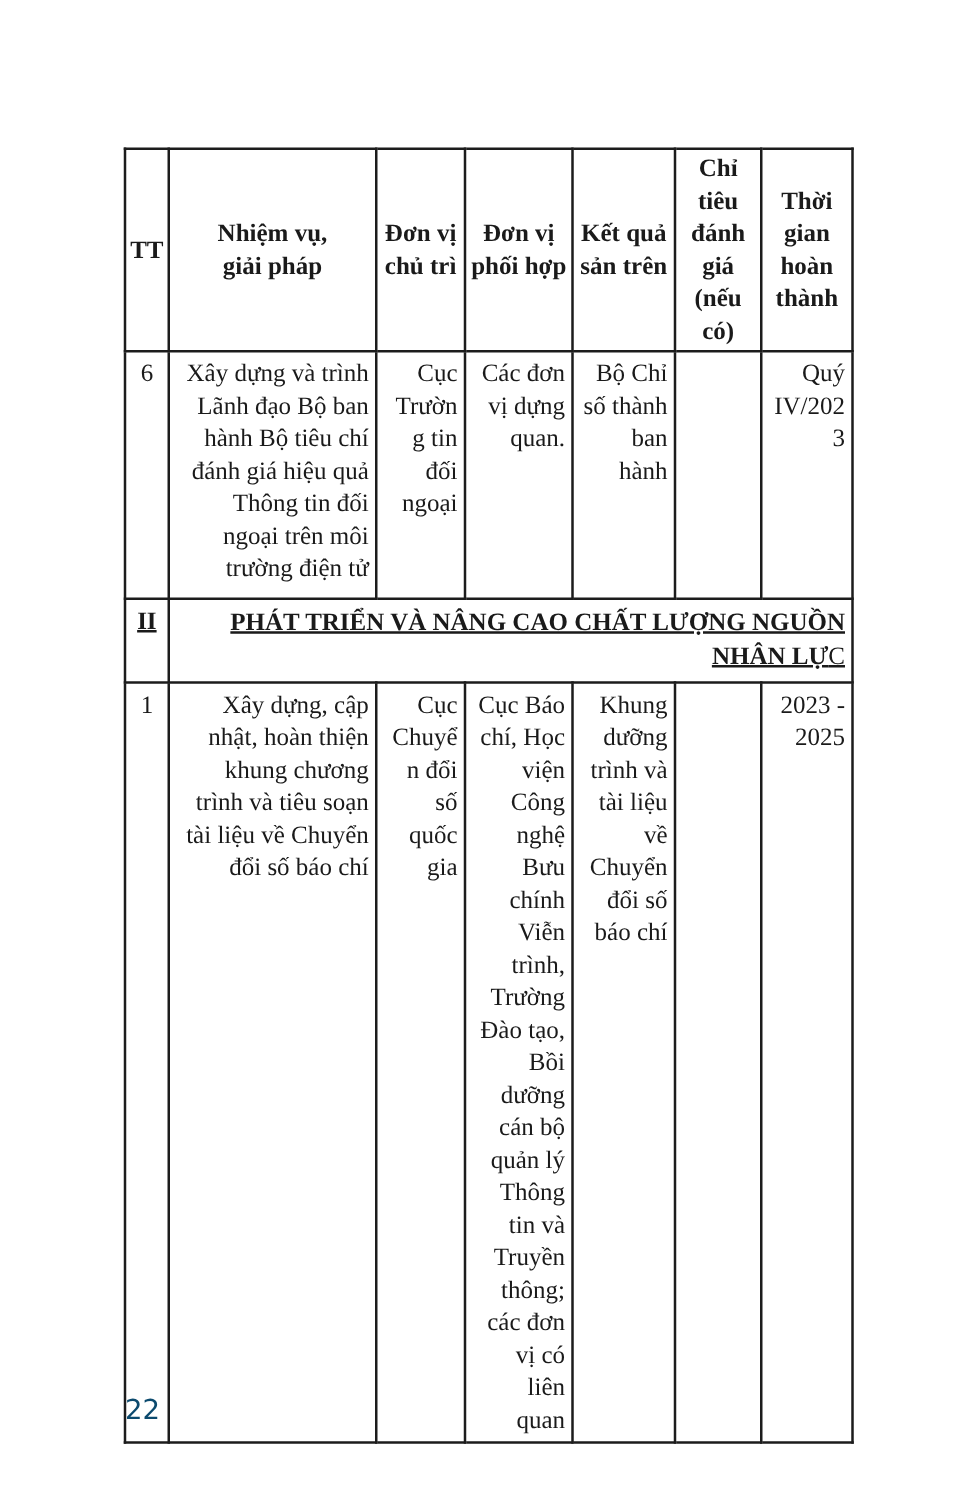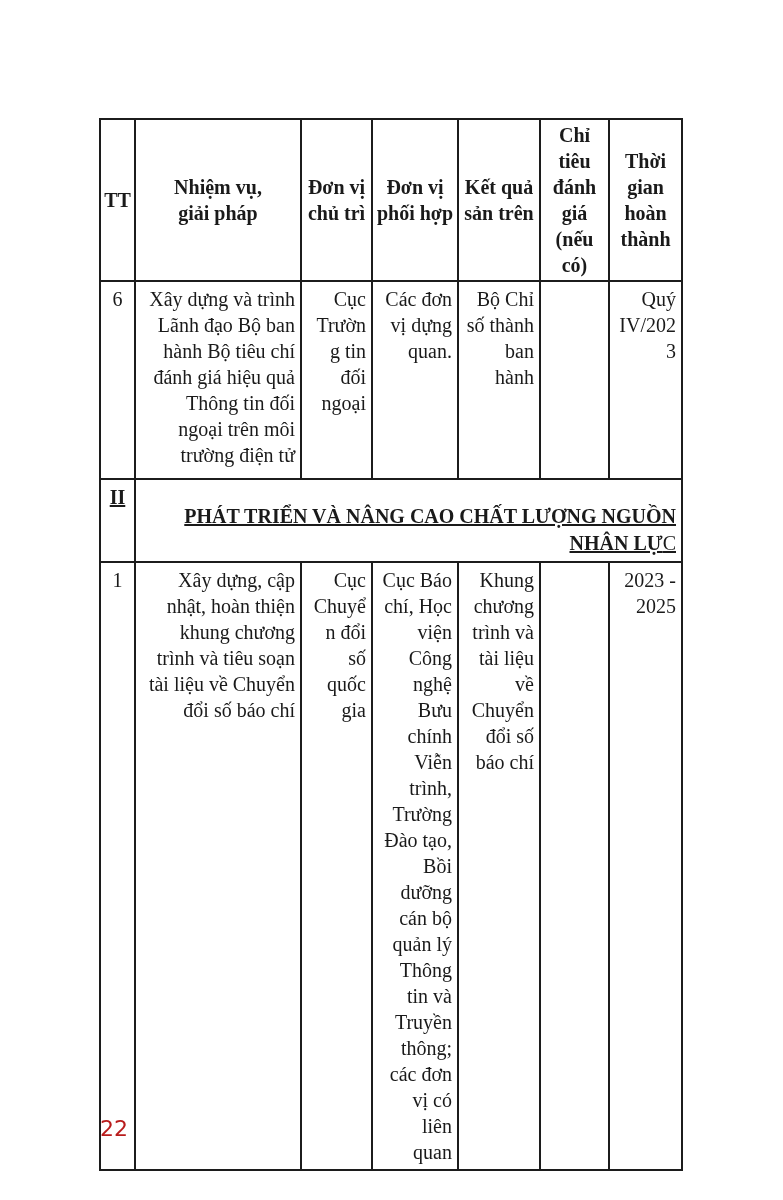--- a/index.html
+++ b/index.html
@@ -45,32 +45,32 @@
   table.doc-table td.tt-cell {
     text-align: center;
     padding: 4px 1px;
   }
   tr.header-row { height: 104px; }
   tr.row-6 { height: 198px; }
   tr.section-row { height: 67px; text-decoration: underline; }
   tr.row-1 { height: 588px; }
   tr.section-row td { font-weight: bold; }
   tr.section-row td.section-cell {
-    padding-top: 23px;
+    padding-top: 5px;
     padding-left: 9px;
     line-height: 1.35;
   }
   tr.section-row .tail-regular { font-weight: normal; }
   .page-number {
     position: absolute;
     left: 100px;
     top: 1116px;
     font-family: "DejaVu Sans", "Liberation Sans", sans-serif;
     font-size: 22px;
-    color: #b91c1c;
+    color: #0c4a6e;
   }
 </style>
 </head>
 <body>
 
 <div class="doc-table-wrap">
   <table class="doc-table">
     <colgroup>
       <col style="width:35px">
       <col style="width:166px">
@@ -114,21 +114,21 @@
       <tr class="section-row">
         <td class="tt-cell">II</td>
         <td class="section-cell" colspan="6"><span>PHÁT TRIỂN VÀ NÂNG CAO CHẤT LƯỢNG NGUỒN NHÂN LỰ</span><span class="tail-regular">C</span></td>
       </tr>
 
       <tr class="row-1">
         <td class="tt-cell">1</td>
         <td>Xây dựng, cập nhật, hoàn thiện khung chương trình và tiêu soạn tài liệu về Chuyển đổi số báo chí</td>
         <td>Cục Chuyển đổi số quốc gia</td>
         <td>Cục Báo chí, Học viện Công nghệ Bưu chính Viễn trình, Trường Đào tạo, Bồi dưỡng cán bộ quản lý Thông tin và Truyền thông; các đơn vị có liên quan</td>
-        <td>Khung chương trình và tài liệu về Chuyển đổi số báo chí</td>
+        <td>Khung dưỡng trình và tài liệu về Chuyển đổi số báo chí</td>
         <td></td>
         <td>2023 - 2025</td>
       </tr>
     </tbody>
   </table>
 </div>
 
 <div class="page-number">22</div>
 
 </body></html>

